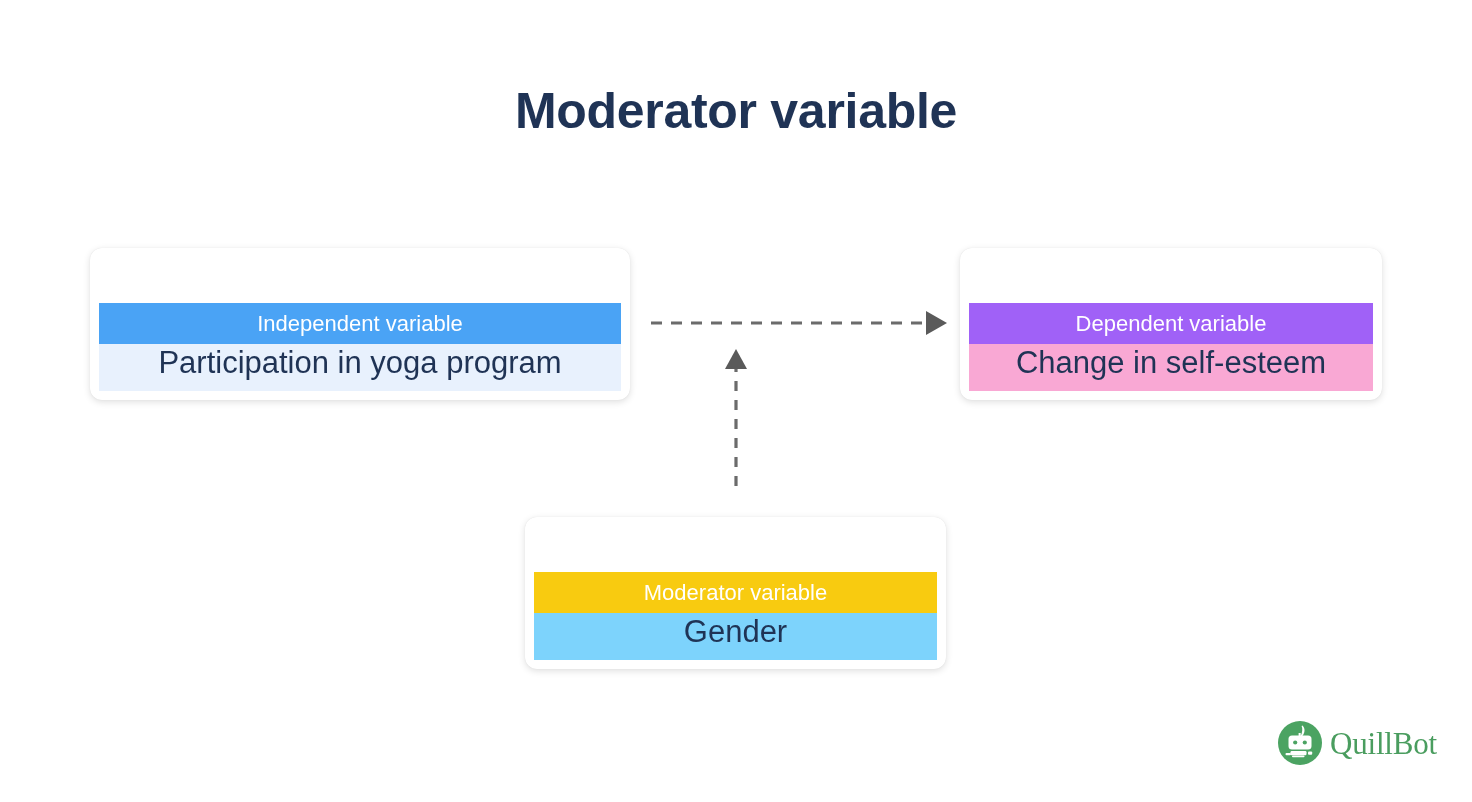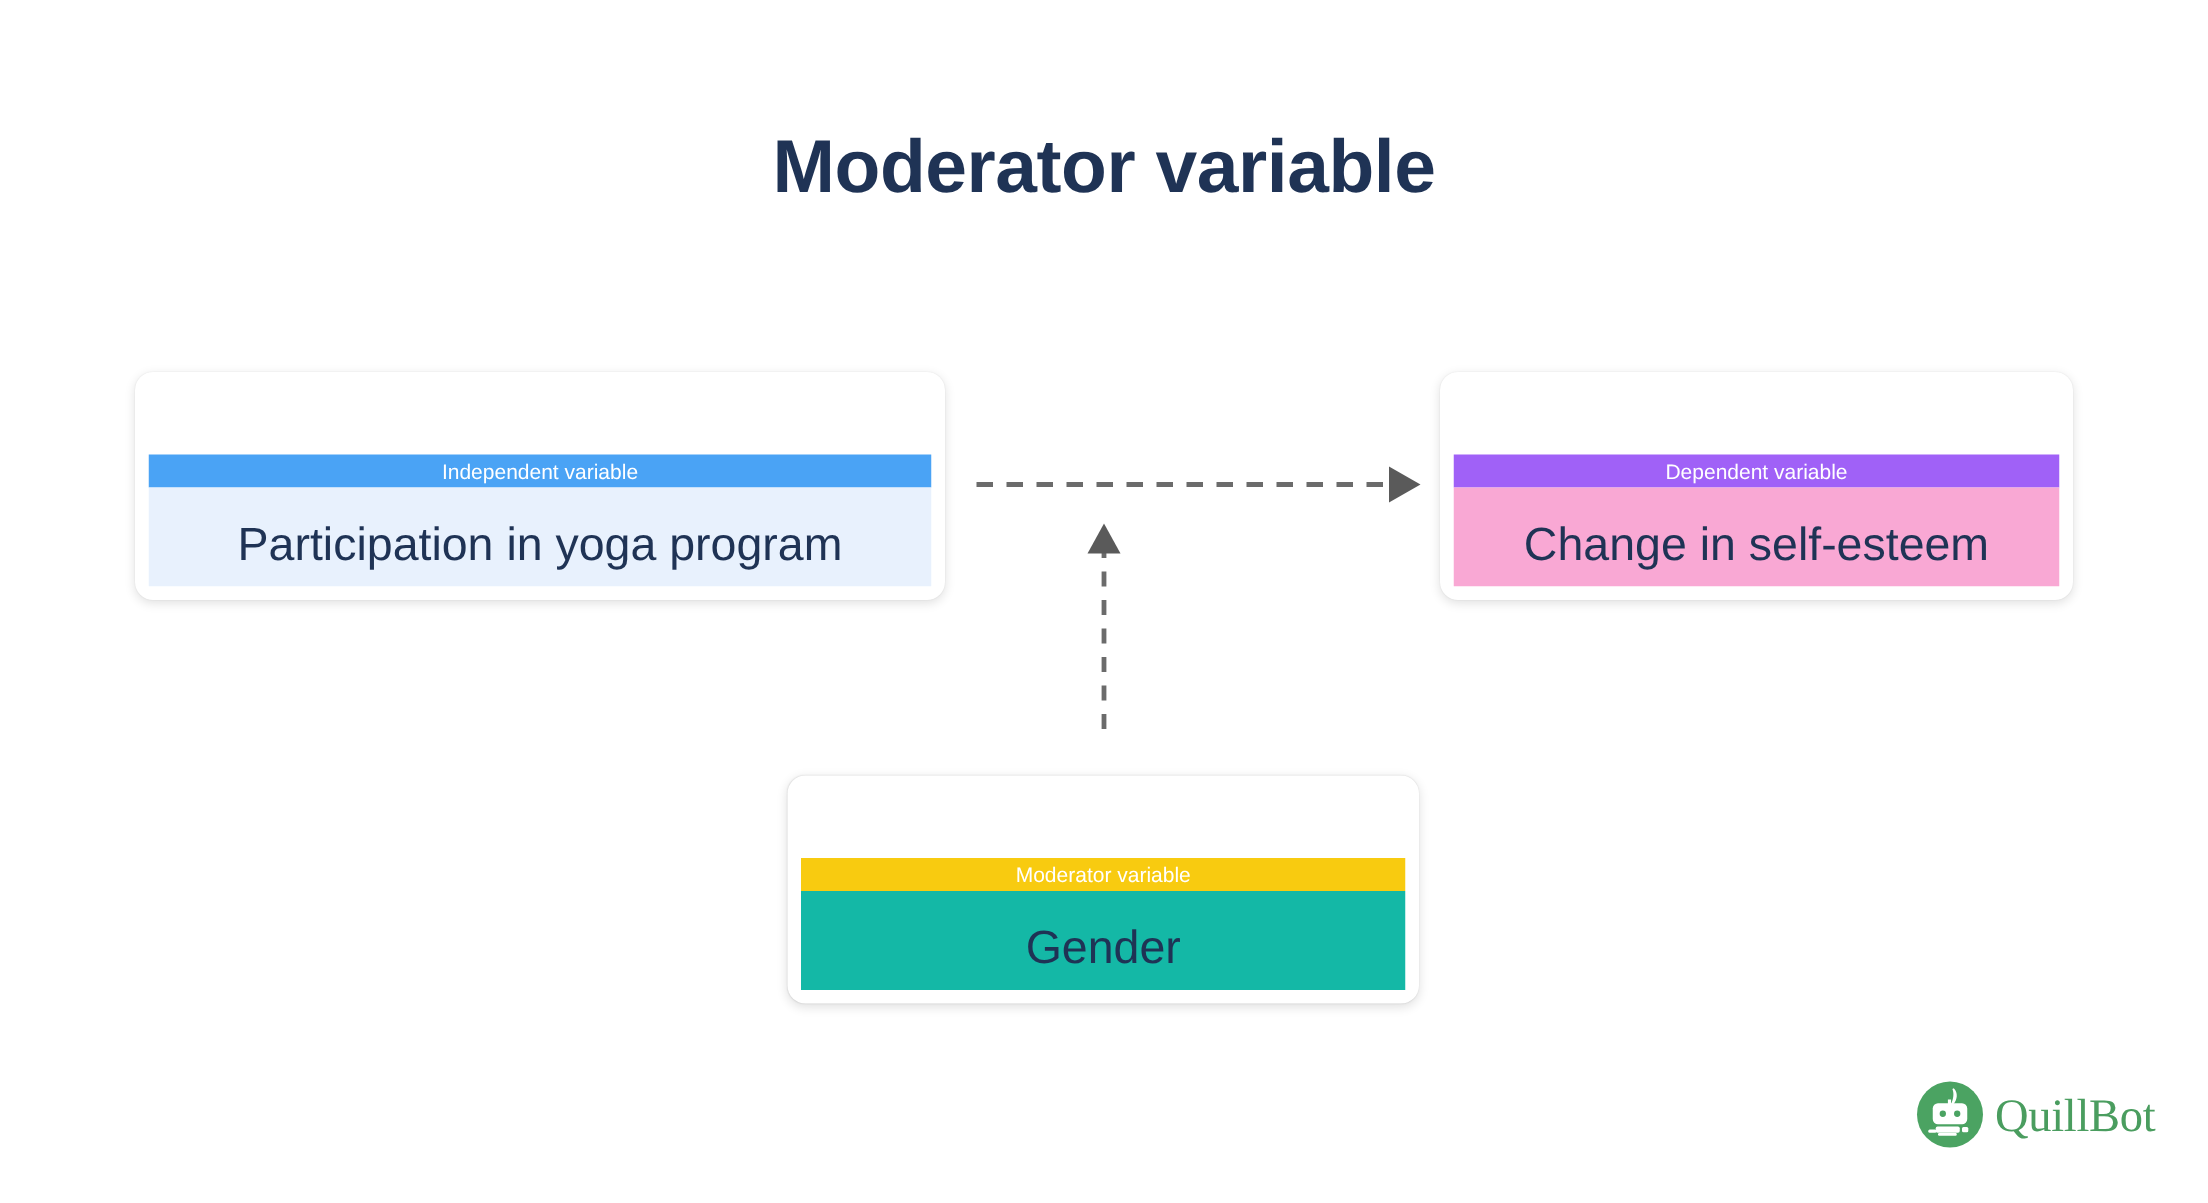--- a/index.html
+++ b/index.html
@@ -49,54 +49,54 @@
     overflow: hidden;
     display: flex;
     flex-direction: column;
   }
 
   .card-header {
     height: 44px;
     display: flex;
     align-items: center;
     justify-content: center;
-    font-size: 14px;
+    font-size: 22px;
     font-weight: 400;
     color: #ffffff;
     line-height: 1;
     margin-top: 46px;
   }
 
   .card-body {
     flex: 1;
     display: flex;
     align-items: center;
     justify-content: center;
     font-size: 31px;
     font-weight: 400;
     color: #1f3355;
     text-align: center;
-    padding: 20px 10px 10px 10px;
+    padding: 1px 10px 10px 10px;
     line-height: 1.15;
   }
 
   
   #card-iv { left: 90px; top: 248px; width: 540px; height: 152px; }
   #card-iv .card-header { background: #4aa3f5; }
   #card-iv .card-body   { background: #e8f1fd; }
 
   
   #card-dv { left: 960px; top: 248px; width: 422px; height: 152px; }
   #card-dv .card-header { background: #a061f7; }
   #card-dv .card-body   { background: #f9a8d4; }
 
   
   #card-mv { left: 525px; top: 517px; width: 421px; height: 152px; }
   #card-mv .card-header { background: #f8cb10; }
-  #card-mv .card-body   { background: #14b8a6; }
+  #card-mv .card-body   { background: #7dd3fc; }
 
   
   .arrow-svg {
     position: absolute;
     overflow: visible;
   }
   #arrow-h { left: 645px; top: 305px; width: 310px; height: 40px; }
   #arrow-v { left: 715px; top: 348px; width: 44px; height: 145px; }
 
   

